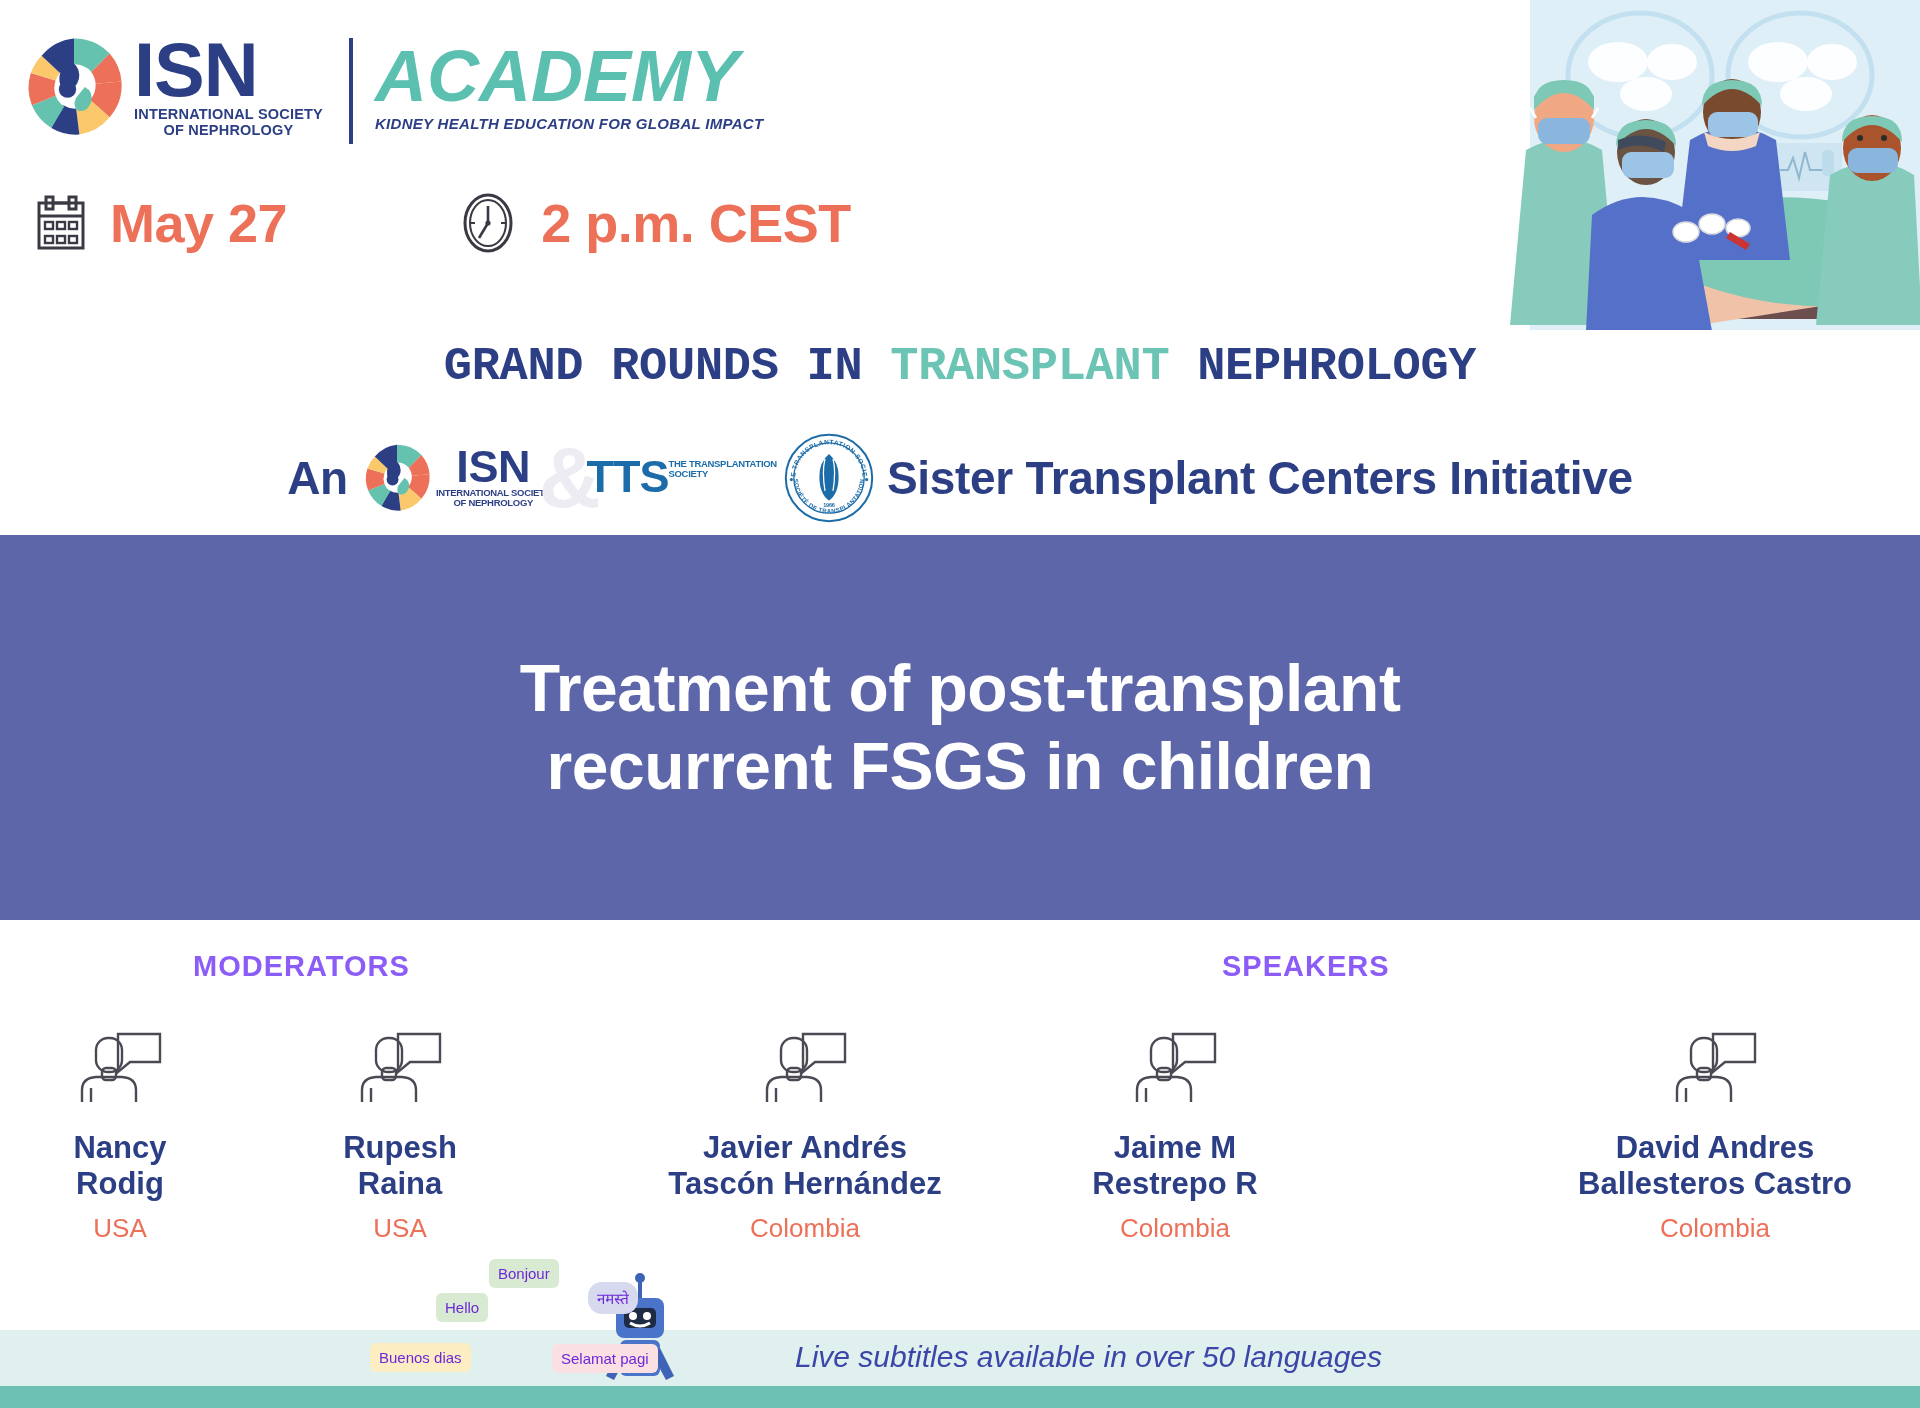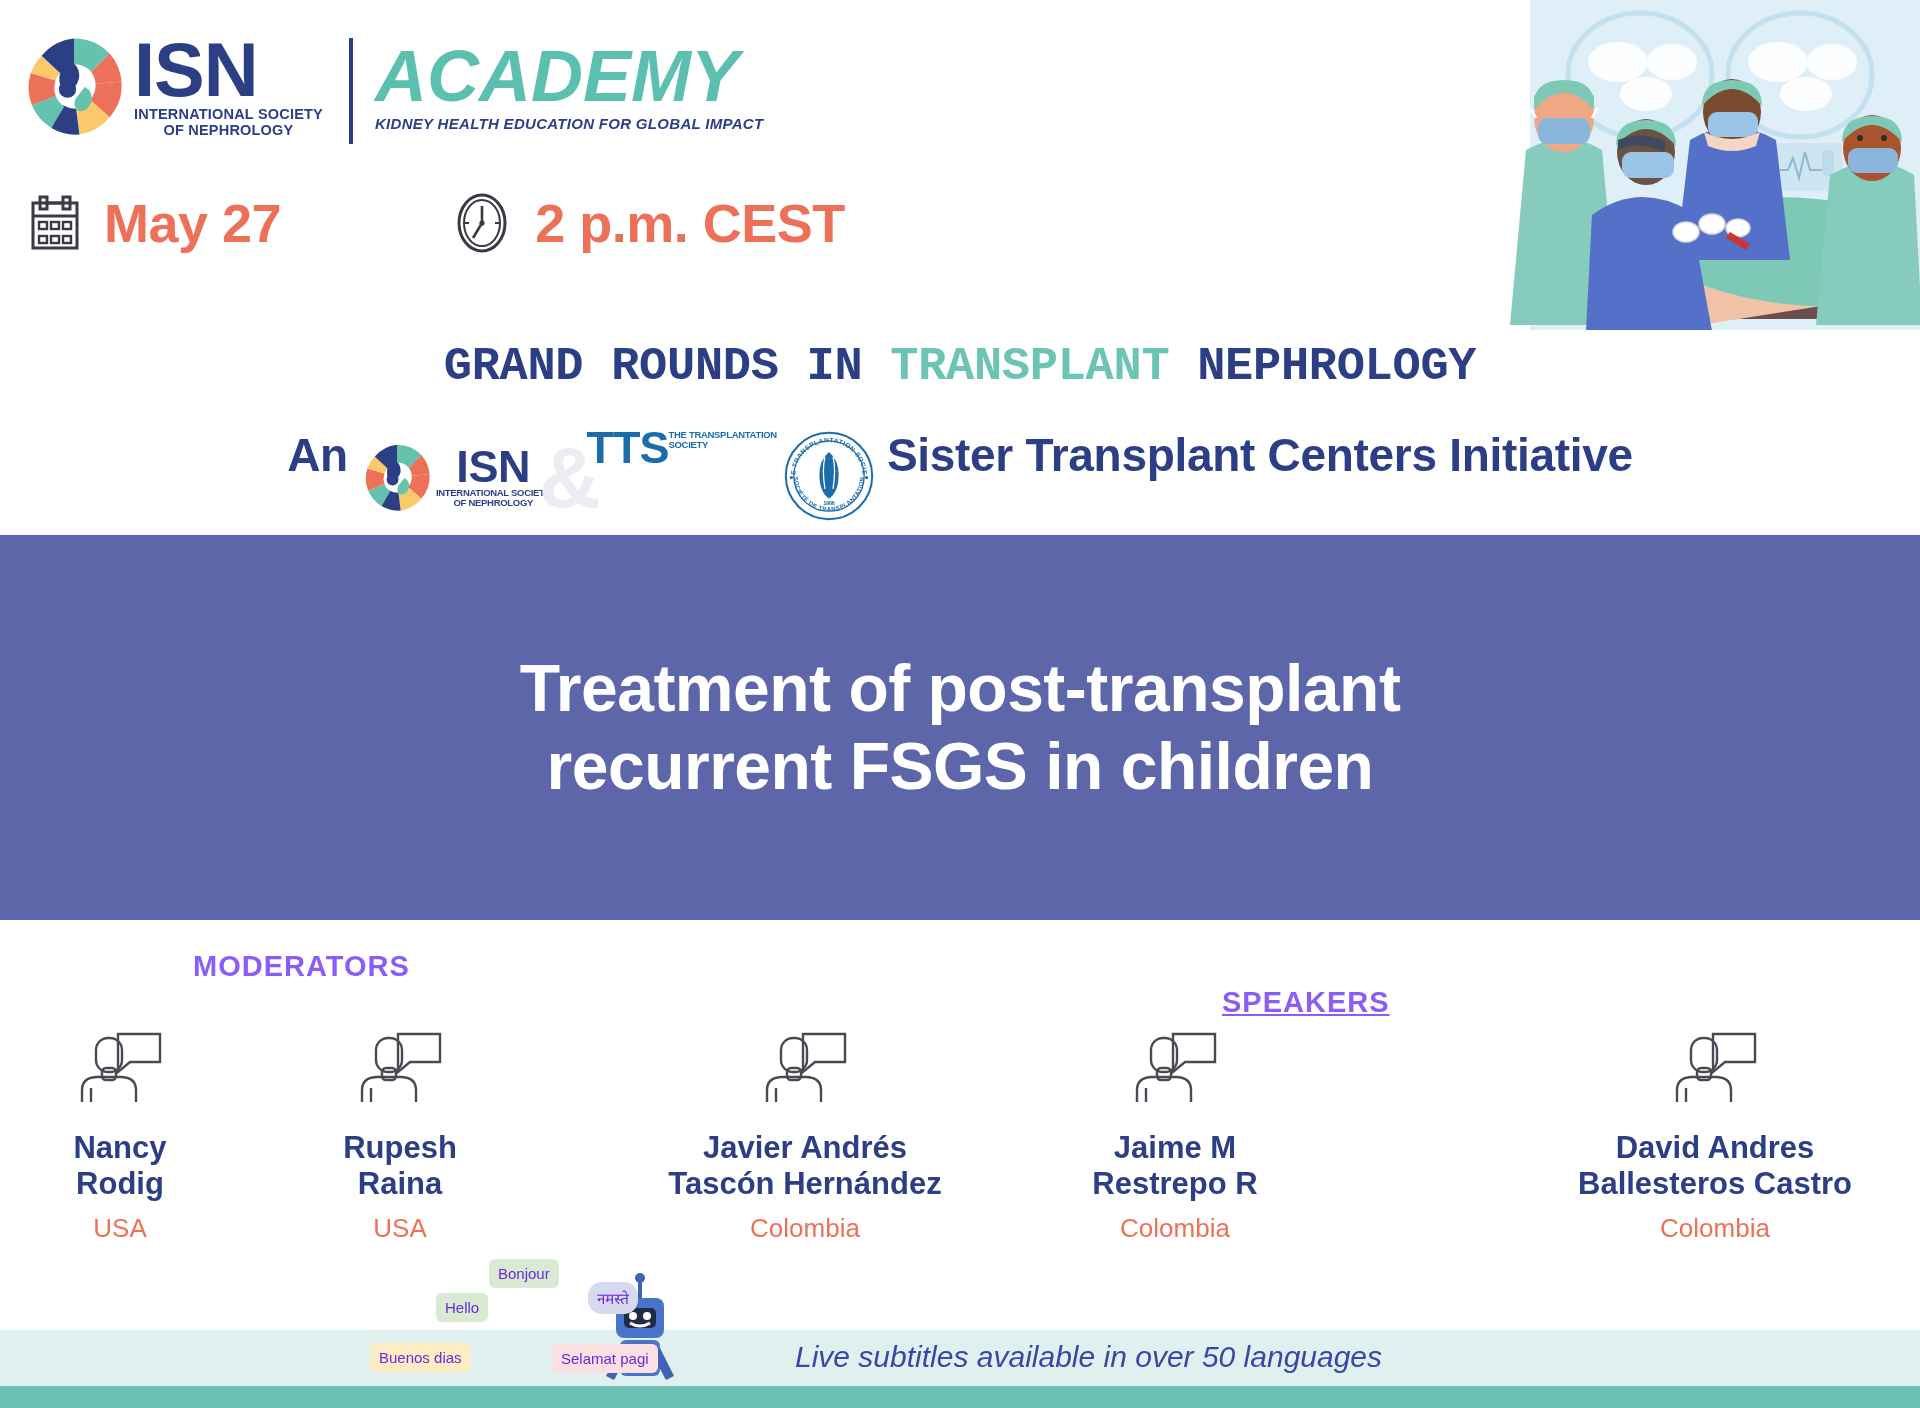--- a/index.html
+++ b/index.html
@@ -17,30 +17,30 @@
   .isn-word{display:flex;flex-direction:column;align-items:flex-start;margin-left:6px;}
   .isn-word .big{font-size:76px;font-weight:bold;color:#2c3f85;letter-spacing:-1px;line-height:0.92;}
   .isn-word .sub{font-size:14.5px;font-weight:bold;color:#2c3f85;line-height:1.08;text-align:center;
       width:100%;letter-spacing:0.2px;margin-top:2px;}
   .divider-bar{width:4px;height:106px;background:#2c3f85;margin:0 22px 0 26px;align-self:flex-start;margin-top:8px;}
   .acad{display:flex;flex-direction:column;align-items:flex-start;}
   .acad .big{font-size:72px;font-weight:bold;color:#5cc0b0;letter-spacing:0px;line-height:0.95;font-style:italic;}
   .acad .sub{font-size:15px;font-weight:bold;font-style:italic;color:#2c3f85;letter-spacing:0.3px;margin-top:4px;}
 
   
-  .meta-row{position:absolute;left:28px;top:192px;display:flex;align-items:center;}
+  .meta-row{position:absolute;left:34px;top:192px;display:flex;align-items:center;}
   .meta-item{display:flex;align-items:center;}
   .meta-text{font-size:54px;font-weight:bold;color:#ed7059;margin-left:22px;letter-spacing:-0.5px;}
   .gap{width:170px;}
 
   
   .headline{position:absolute;left:0;right:0;top:340px;text-align:center;
      font-size:47px;font-weight:bold;color:#2c3f85;letter-spacing:-0.3px;font-family:Liberation Mono, monospace;}
   .headline .teal{color:#6cc4b5;}
-  .subhead{position:absolute;left:0;right:0;top:428px;display:flex;
+  .subhead{position:absolute;left:0;right:0;top:428px;display:flex;align-items:center;
      justify-content:center;font-size:46px;font-weight:bold;color:#2c3f85;letter-spacing:-0.3px;}
   .sh-txt{white-space:nowrap;}
   .inline-isn{display:inline-flex;align-items:center;margin:0 4px 0 12px;}
   .inline-isn .m{width:74px;height:74px;}
   .inline-isn .w{display:flex;flex-direction:column;align-items:center;margin-left:2px;}
   .inline-isn .w .b{font-size:45px;font-weight:bold;color:#2c3f85;line-height:0.9;}
   .inline-isn .w .s{font-size:9.5px;font-weight:bold;color:#2c3f85;line-height:1.05;text-align:center;margin-top:1px;}
   .amp{font-size:86px;color:#ececf2;font-weight:bold;margin:0 -16px;position:relative;z-index:0;}
   .inline-tts{display:inline-flex;flex-direction:row;align-items:flex-start;margin:0 2px;position:relative;z-index:1;}
   .inline-tts .b{font-size:45px;font-weight:bold;color:#1b6ca8;line-height:0.9;letter-spacing:-1px;}
@@ -49,21 +49,21 @@
 
   
   .banner{position:absolute;left:0;top:535px;width:1920px;height:385px;background:#5c66a9;
      display:flex;align-items:center;justify-content:center;}
   .banner h1{margin:0;color:#ffffff;font-size:66px;font-weight:bold;line-height:1.17;
      text-align:center;letter-spacing:-0.5px;}
 
   
   .sec-label{position:absolute;font-size:29px;font-weight:bold;color:#8b5cf6;letter-spacing:1px;text-align:right;}
   #lbl-mod{left:193px;top:950px;}
-  #lbl-spk{left:1222px;top:986px;text-decoration:underline;}
+  #lbl-spk{left:1222px;top:950px;}
 
   .people{position:absolute;left:0;top:1020px;width:1920px;height:260px;}
   .person{position:absolute;top:0;text-align:center;}
   .person .pic{height:86px;display:flex;align-items:flex-end;justify-content:center;}
   .person .nm{margin-top:24px;font-size:31px;font-weight:bold;color:#2c3f85;line-height:1.17;white-space:pre-line;}
   .person .ct{margin-top:10px;font-size:26px;color:#ed7059;}
 
   
   .foot-band{position:absolute;left:0;top:1330px;width:1920px;height:56px;background:#dff0ee;}
   .foot-bar{position:absolute;left:0;top:1386px;width:1920px;height:22px;background:#6cc0b4;}

